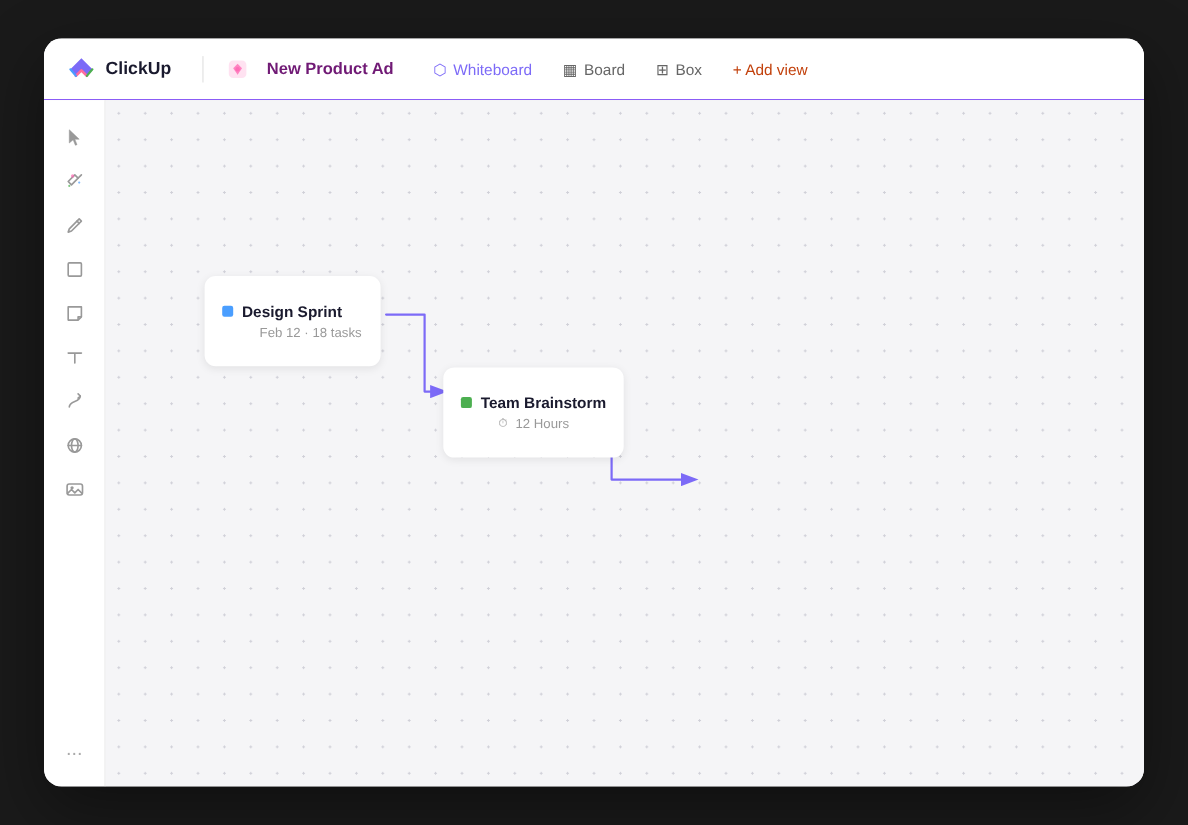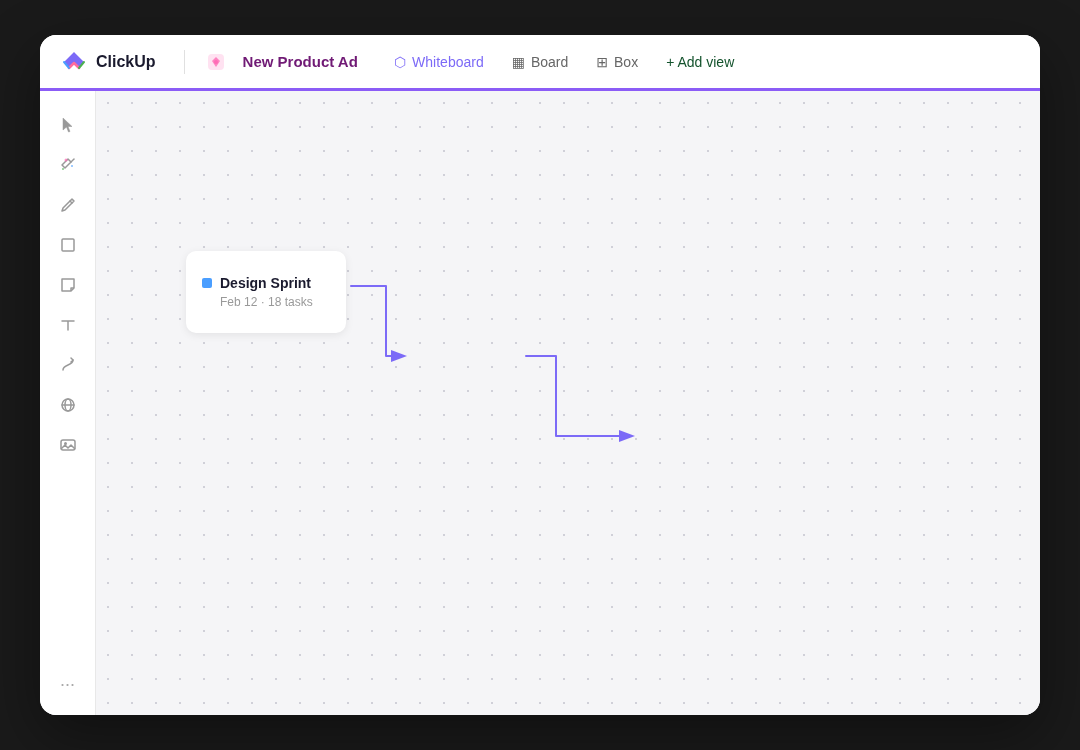--- a/index.html
+++ b/index.html
@@ -22,21 +22,21 @@
       box-shadow: 0 20px 60px rgba(0,0,0,0.4);
     }
     
     .header {
       background: #ffffff;
       height: 56px;
       display: flex;
       align-items: center;
       padding: 0 20px;
       gap: 16px;
-      border-bottom: 3px solid #8b5cf6;
+      border-bottom: 1px solid #8b5cf6;
       flex-shrink: 0;
     }
     .logo {
       display: flex;
       align-items: center;
       gap: 8px;
       font-weight: 700;
       font-size: 16px;
       color: #1a1a2e;
       margin-right: 8px;
@@ -84,21 +84,21 @@
     .nav-tab-icon {
       font-size: 14px;
     }
     .add-view {
       display: flex;
       align-items: flex-start;
       gap: 4px;
       padding: 6px 12px;
       border-radius: 6px;
       font-size: 14px;
-      color: #14532d;
+      color: #c2410c;
       cursor: pointer;
     }
     
     .main-area {
       display: flex;
       flex: 1;
       overflow: hidden;
     }
     
     .sidebar {
@@ -162,21 +162,21 @@
     .card-dot.blue { background: #4a9eff; }
     .card-dot.green { background: #4caf50; }
     .card-title {
       font-weight: 600;
       font-size: 14px;
       color: #1a1a2e;
     }
     .card-subtitle {
       font-size: 12px;
       color: #999;
-      margin-left: 18px;
+      margin-left: 34px;
       display: flex;
       align-items: center;
       gap: 4px;
     }
     
     .connector-svg {
       position: absolute;
       top: 0;
       left: 0;
       width: 100%;
@@ -315,15 +315,25 @@
       <div class="card" style="left: 90px; top: 160px;">
         <div class="card-header">
           <div class="card-dot blue"></div>
           <span class="card-title">Design Sprint</span>
         </div>
         <div class="card-subtitle">
           <span>Feb 12  ·  18 tasks</span>
         </div>
       </div>
 
+      <div class="card" style="left: 307px; top: 243px;">
+        <div class="card-header">
+          <div class="card-dot green"></div>
+          <span class="card-title">Team Brainstorm</span>
+        </div>
+        <div class="card-subtitle">
+          <span style="font-size:11px; margin-right:3px;">⏱</span>
+          <span>12 Hours</span>
+        </div>
+      </div>
     </div>
   </div>
 </div>
 
 </body></html>

